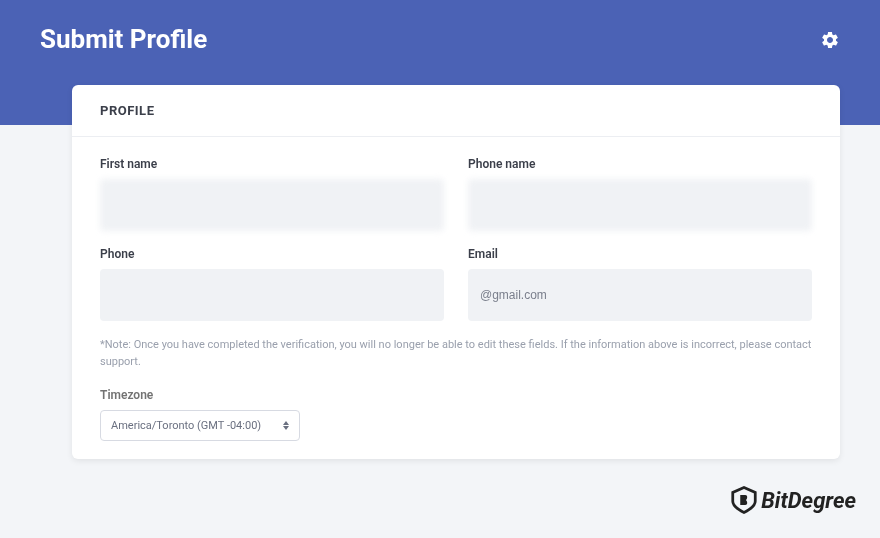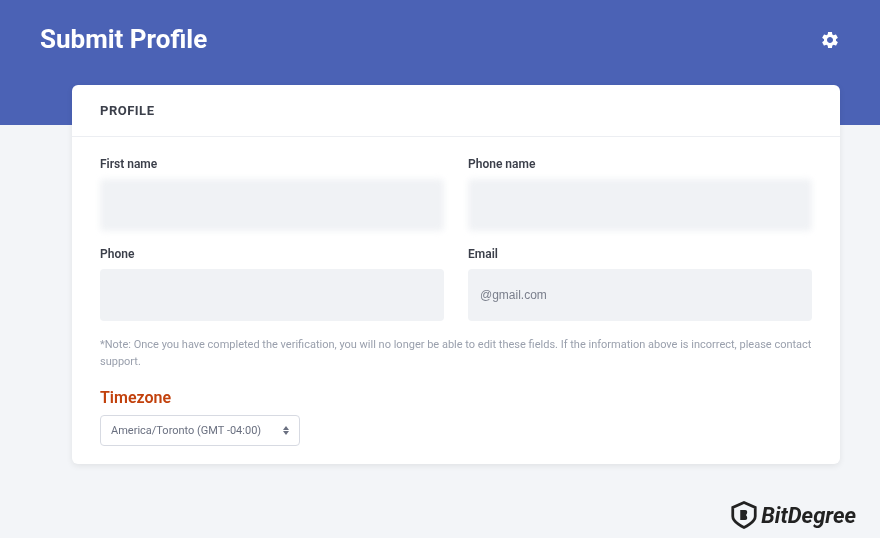--- a/index.html
+++ b/index.html
@@ -75,23 +75,23 @@
       color: #7a7f8c;
       height: 52px;
     }
     .note {
       font-size: 11px;
       color: #9aa0ad;
       line-height: 1.5;
       margin: 4px 0 18px;
     }
     .timezone-field label {
-      font-size: 16px;
+      font-size: 12px;
       font-weight: 600;
-      color: #c2410c;
+      color: #737373;
       margin-bottom: 8px;
       display: block;
     }
     .select-box {
       display: inline-flex;
       align-items: center;
       justify-content: space-between;
       border: 1px solid #d7dae2;
       border-radius: 4px;
       background: #fff;
@@ -124,21 +124,21 @@
       color: #fff;
       border: none;
       border-radius: 18px;
       padding: 9px 22px;
       font-size: 13px;
       font-weight: 500;
       cursor: pointer;
     }
     .watermark {
       position: absolute;
-      bottom: 8px;
+      bottom: 23px;
       right: 24px;
       display: flex;
       align-items: center;
       gap: 2px;
       color: #222;
     }
     .watermark-text {
       font-size: 22px;
       font-weight: 700;
       font-style: italic;

